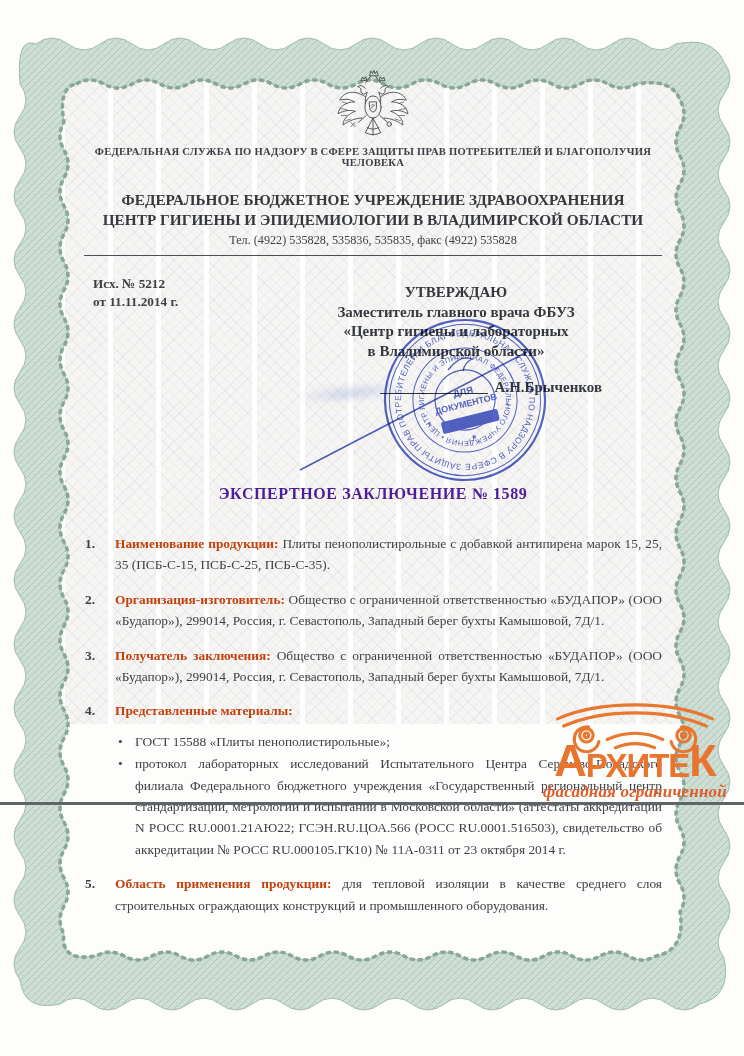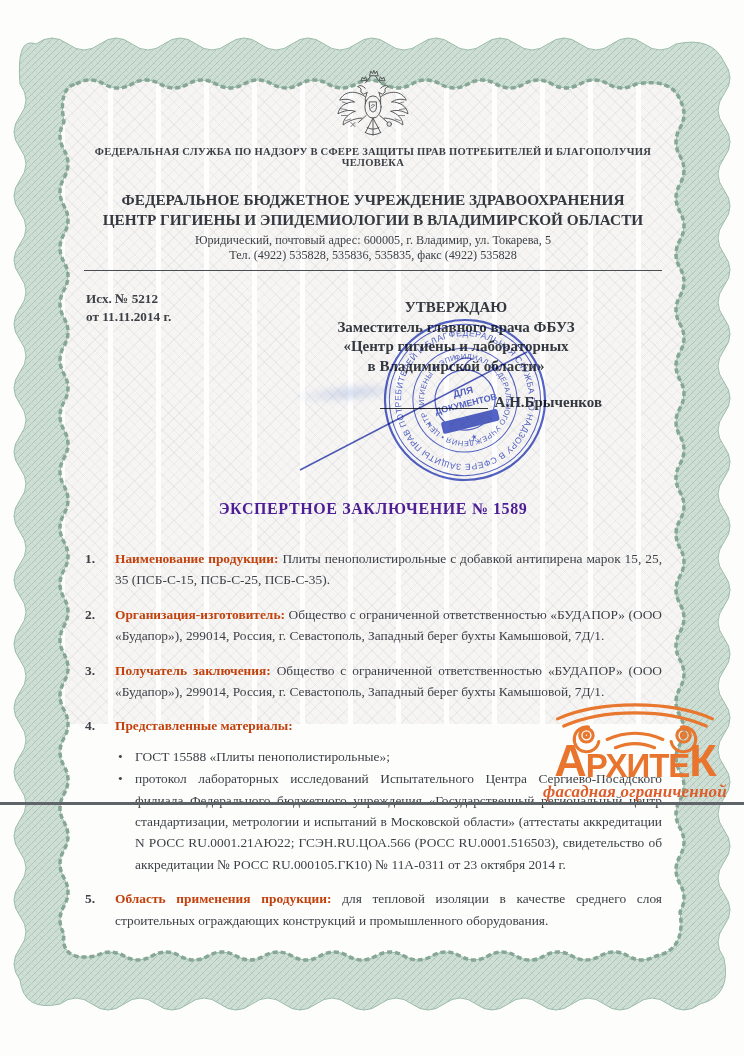--- a/index.html
+++ b/index.html
@@ -26,21 +26,21 @@
   
   .content{position:absolute;left:84px;top:66px;width:578px;color:#3d4147;}
   .eagle-wrap{text-align:center;height:84px;}
   .eagle-wrap svg{display:block;margin:0 auto;}
   .agency{margin-top:-4px;text-align:center;font-weight:bold;font-size:10.6px;letter-spacing:.25px;color:#3a3e45;}
   .org{margin-top:22px;text-align:center;font-weight:bold;font-size:15.3px;line-height:20px;color:#34383f;}
   .addr{margin-top:3px;text-align:center;font-size:12.2px;line-height:15px;}
   .rule{margin-top:7px;border-top:1.6px solid #4a4d52;height:0;}
 
   .ref-row{position:relative;margin-top:19px;height:122px;}
-  .ref{position:absolute;left:2px;top:0;font-weight:bold;font-size:13.2px;line-height:18px;}
+  .ref{position:absolute;left:9px;top:0;font-weight:bold;font-size:13.2px;line-height:18px;}
   .approve{position:absolute;left:200px;top:8px;width:344px;text-align:center;
            font-weight:bold;font-size:15px;line-height:19.5px;color:#34383f;}
   .sig-row{margin-top:17px;text-align:right;padding-right:26px;white-space:nowrap;}
   .sig-line{display:inline-block;width:108px;border-bottom:1.3px solid #2e3136;vertical-align:-2px;margin-right:3px;}
 
   .doc-title{margin-top:88px;text-align:center;font-weight:bold;font-size:16px;letter-spacing:.6px;color:#4c1d95;}
 
   .items{margin-top:30px;font-size:13.4px;line-height:21.4px;text-align:justify;}
   .item{position:relative;padding-left:31px;margin-bottom:13px;}
   .item .num{position:absolute;left:1px;top:0;font-weight:bold;}
@@ -149,21 +149,20 @@
       </svg>
     </div>
 
     <div class="agency">ФЕДЕРАЛЬНАЯ СЛУЖБА ПО НАДЗОРУ В СФЕРЕ ЗАЩИТЫ ПРАВ ПОТРЕБИТЕЛЕЙ И БЛАГОПОЛУЧИЯ ЧЕЛОВЕКА</div>
 
     <div class="org">
       <div>ФЕДЕРАЛЬНОЕ БЮДЖЕТНОЕ УЧРЕЖДЕНИЕ ЗДРАВООХРАНЕНИЯ</div>
       <div>ЦЕНТР ГИГИЕНЫ И ЭПИДЕМИОЛОГИИ В ВЛАДИМИРСКОЙ ОБЛАСТИ</div>
     </div>
     <div class="addr">
-      <div>Юридический, почтовый адрес: 600005, г. Владимир, ул. Токарева, 5</div>
       <div>Тел. (4922) 535828, 535836, 535835, факс (4922) 535828</div>
     </div>
 
     <div class="rule"></div>
 
     <div class="ref-row">
       <div class="ref">
         <div>Исх. № 5212</div>
         <div>от 11.11.2014 г.</div>
       </div>

